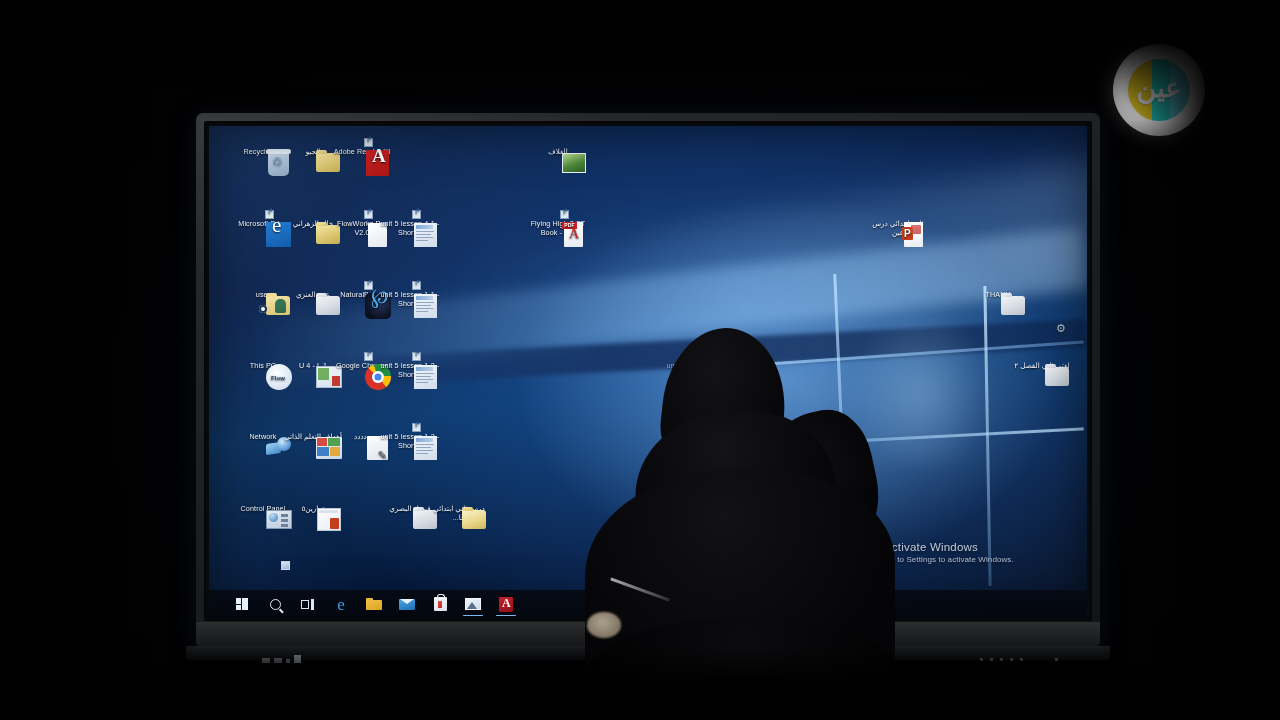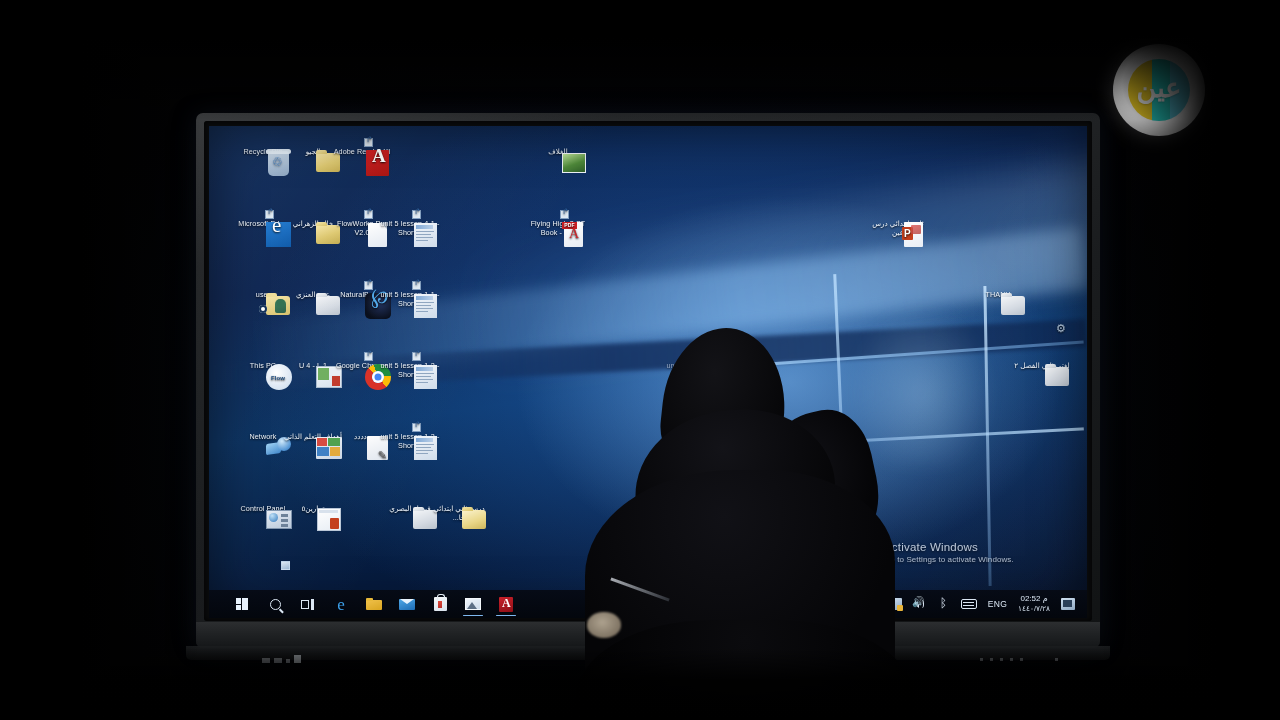--- a/index.html
+++ b/index.html
@@ -758,43 +758,20 @@
         <span class="tb-photos"></span>
         <span class="ul"></span>
       </div>
 
       <div class="tb-btn">
         <span class="tb-acro"></span>
         <span class="ul"></span>
       </div>
     </div>
 
-    <div class="tb-right">
-      <span class="tray-chevron">˄</span>
-
-      <span class="tray-ico ti-net"></span>
-
-      <span class="tray-ico ti-vol">
-        <i class="spk"></i>
-          <i class="spk-w"></i>
-      </span>
-
-      <span class="tray-ico ti-bt"></span>
-
-      <span class="ti-kbd"></span>
-
-      <span class="tb-lang">ENG</span>
-
-      <span class="tb-clock">
-        <span class="t1">02:52 م</span><br>
-        <span class="t2">١٤٤٠/٧/٢٨</span>
-      </span>
-
-      <span class="ti-notify"></span>
-    </div>
   </div>
 
   <div class="bezel-chin"></div>
   <div class="bezel-base"></div>
   <div class="chin-ports">
     <i class="port-a"></i>
       <i class="port-b"></i>
       <i class="port-c"></i>
       <i class="port-d"></i>
   </div>

